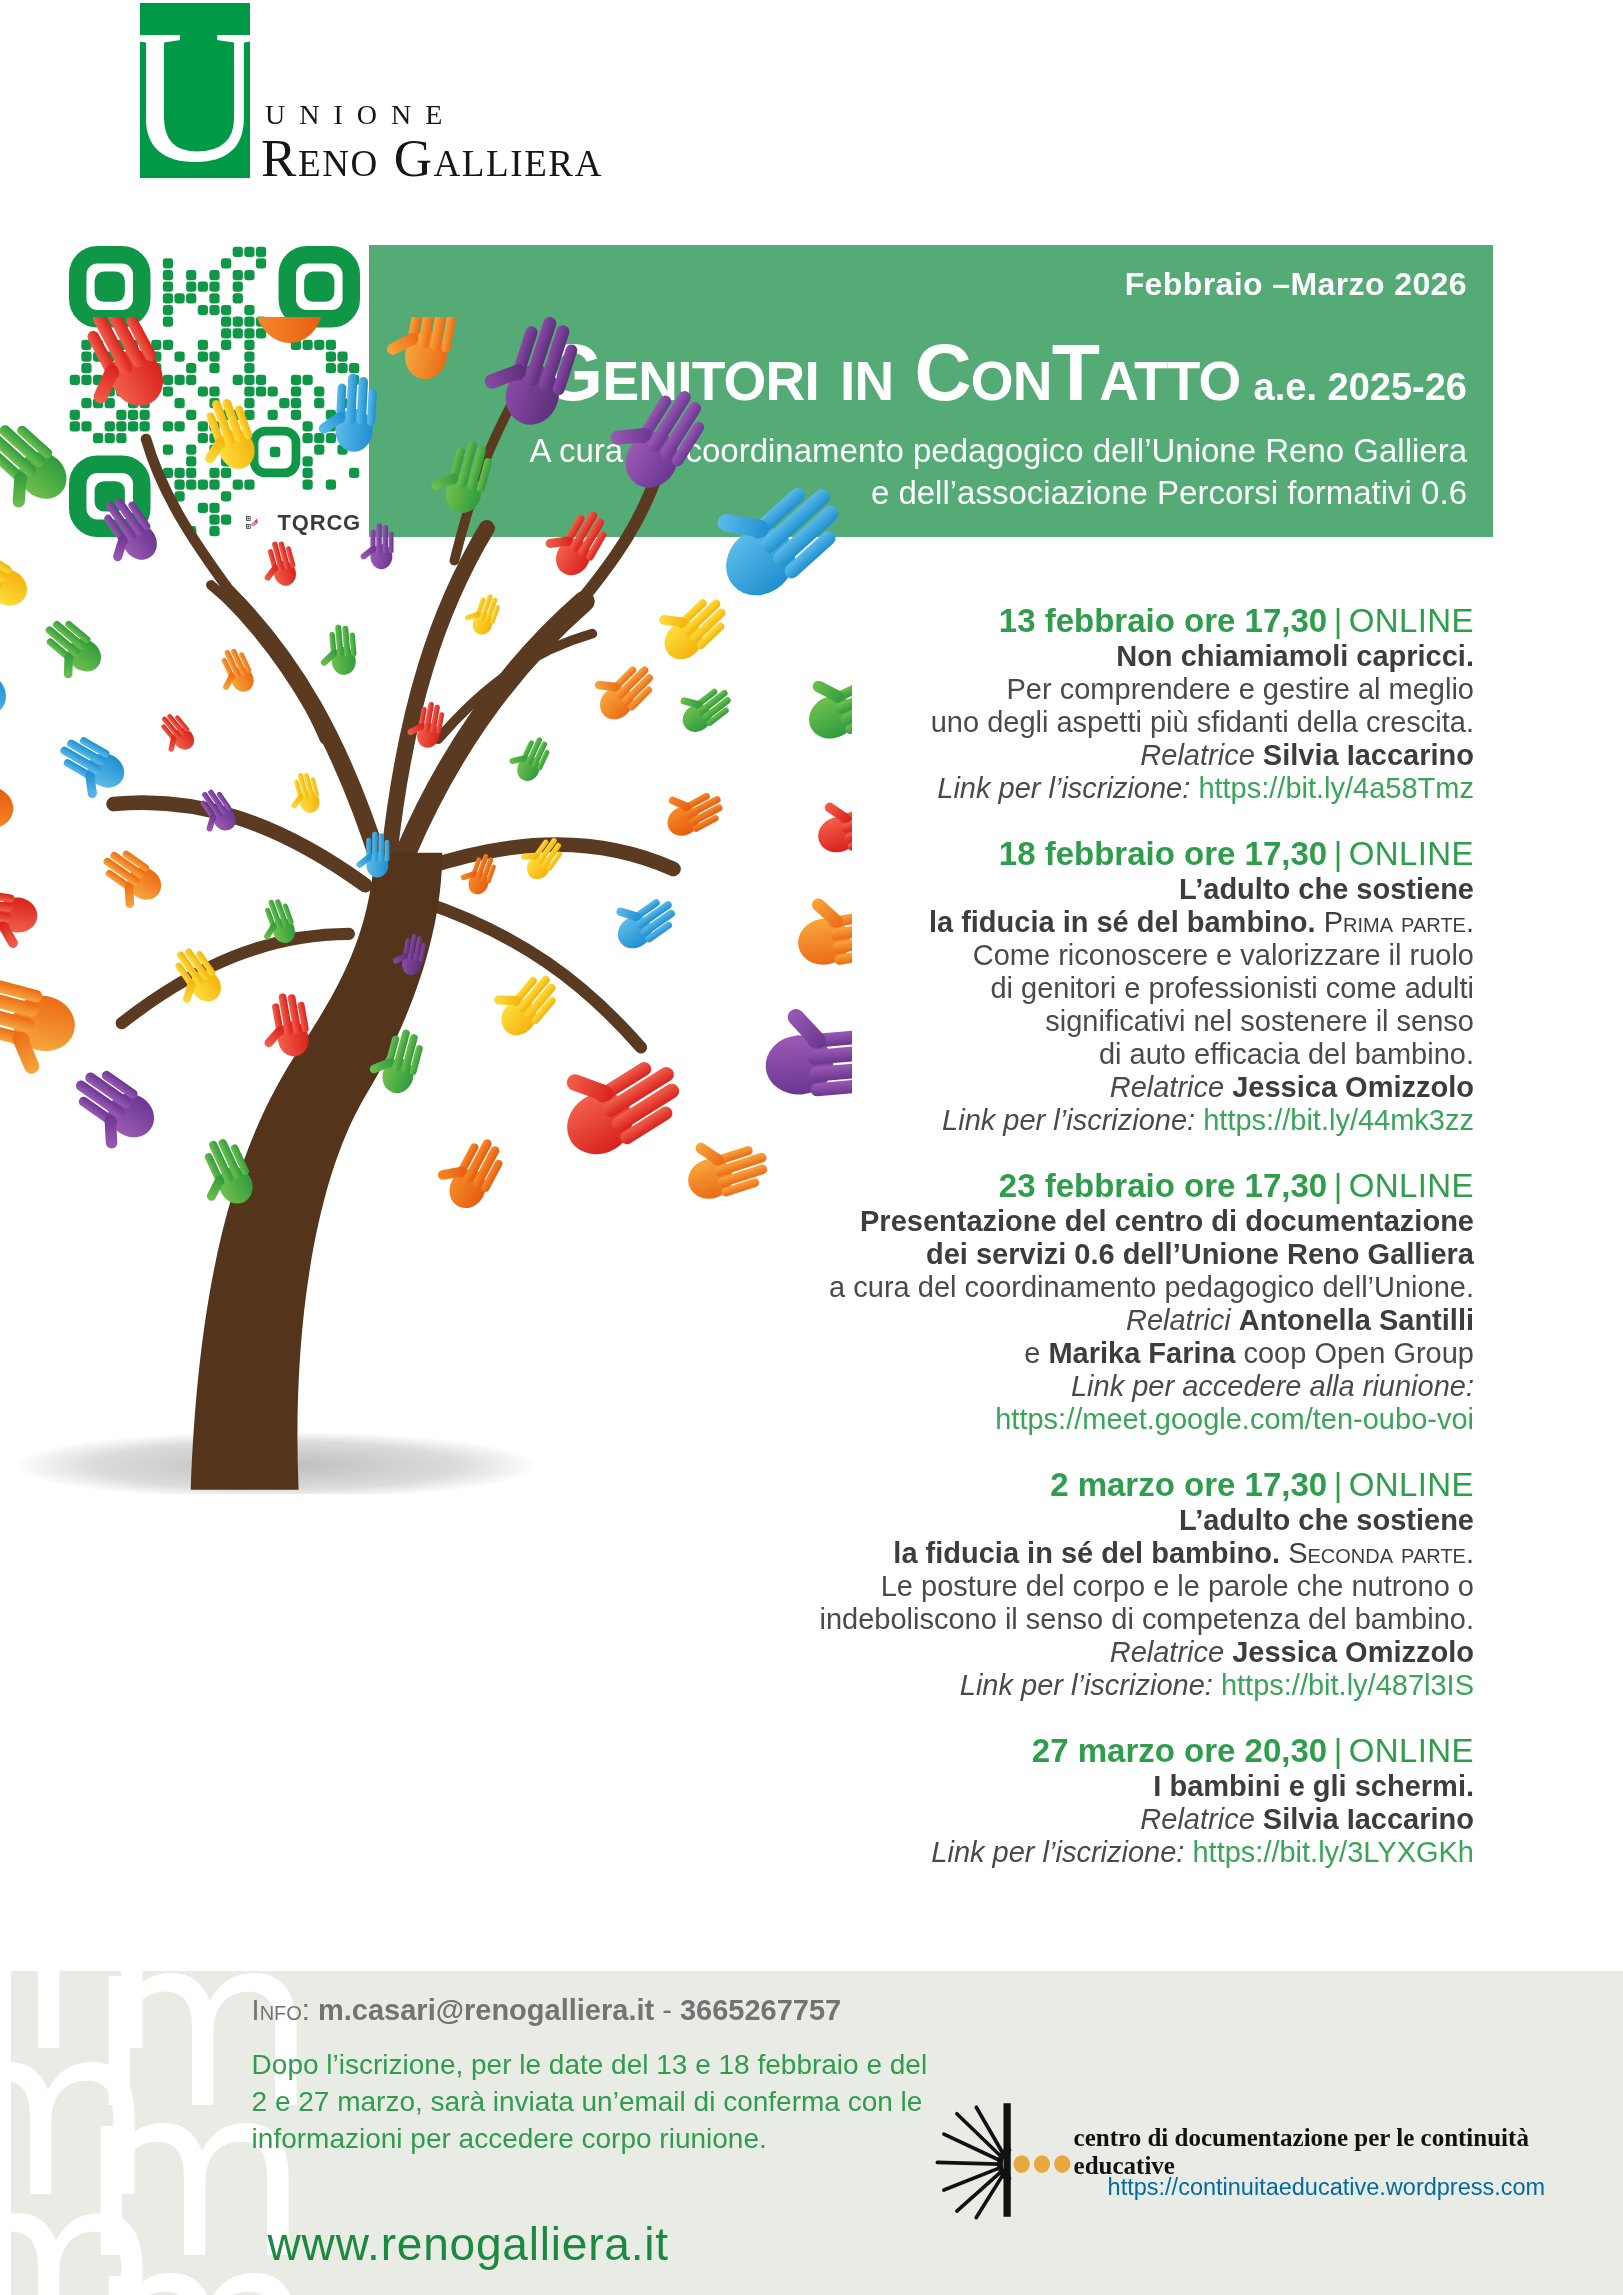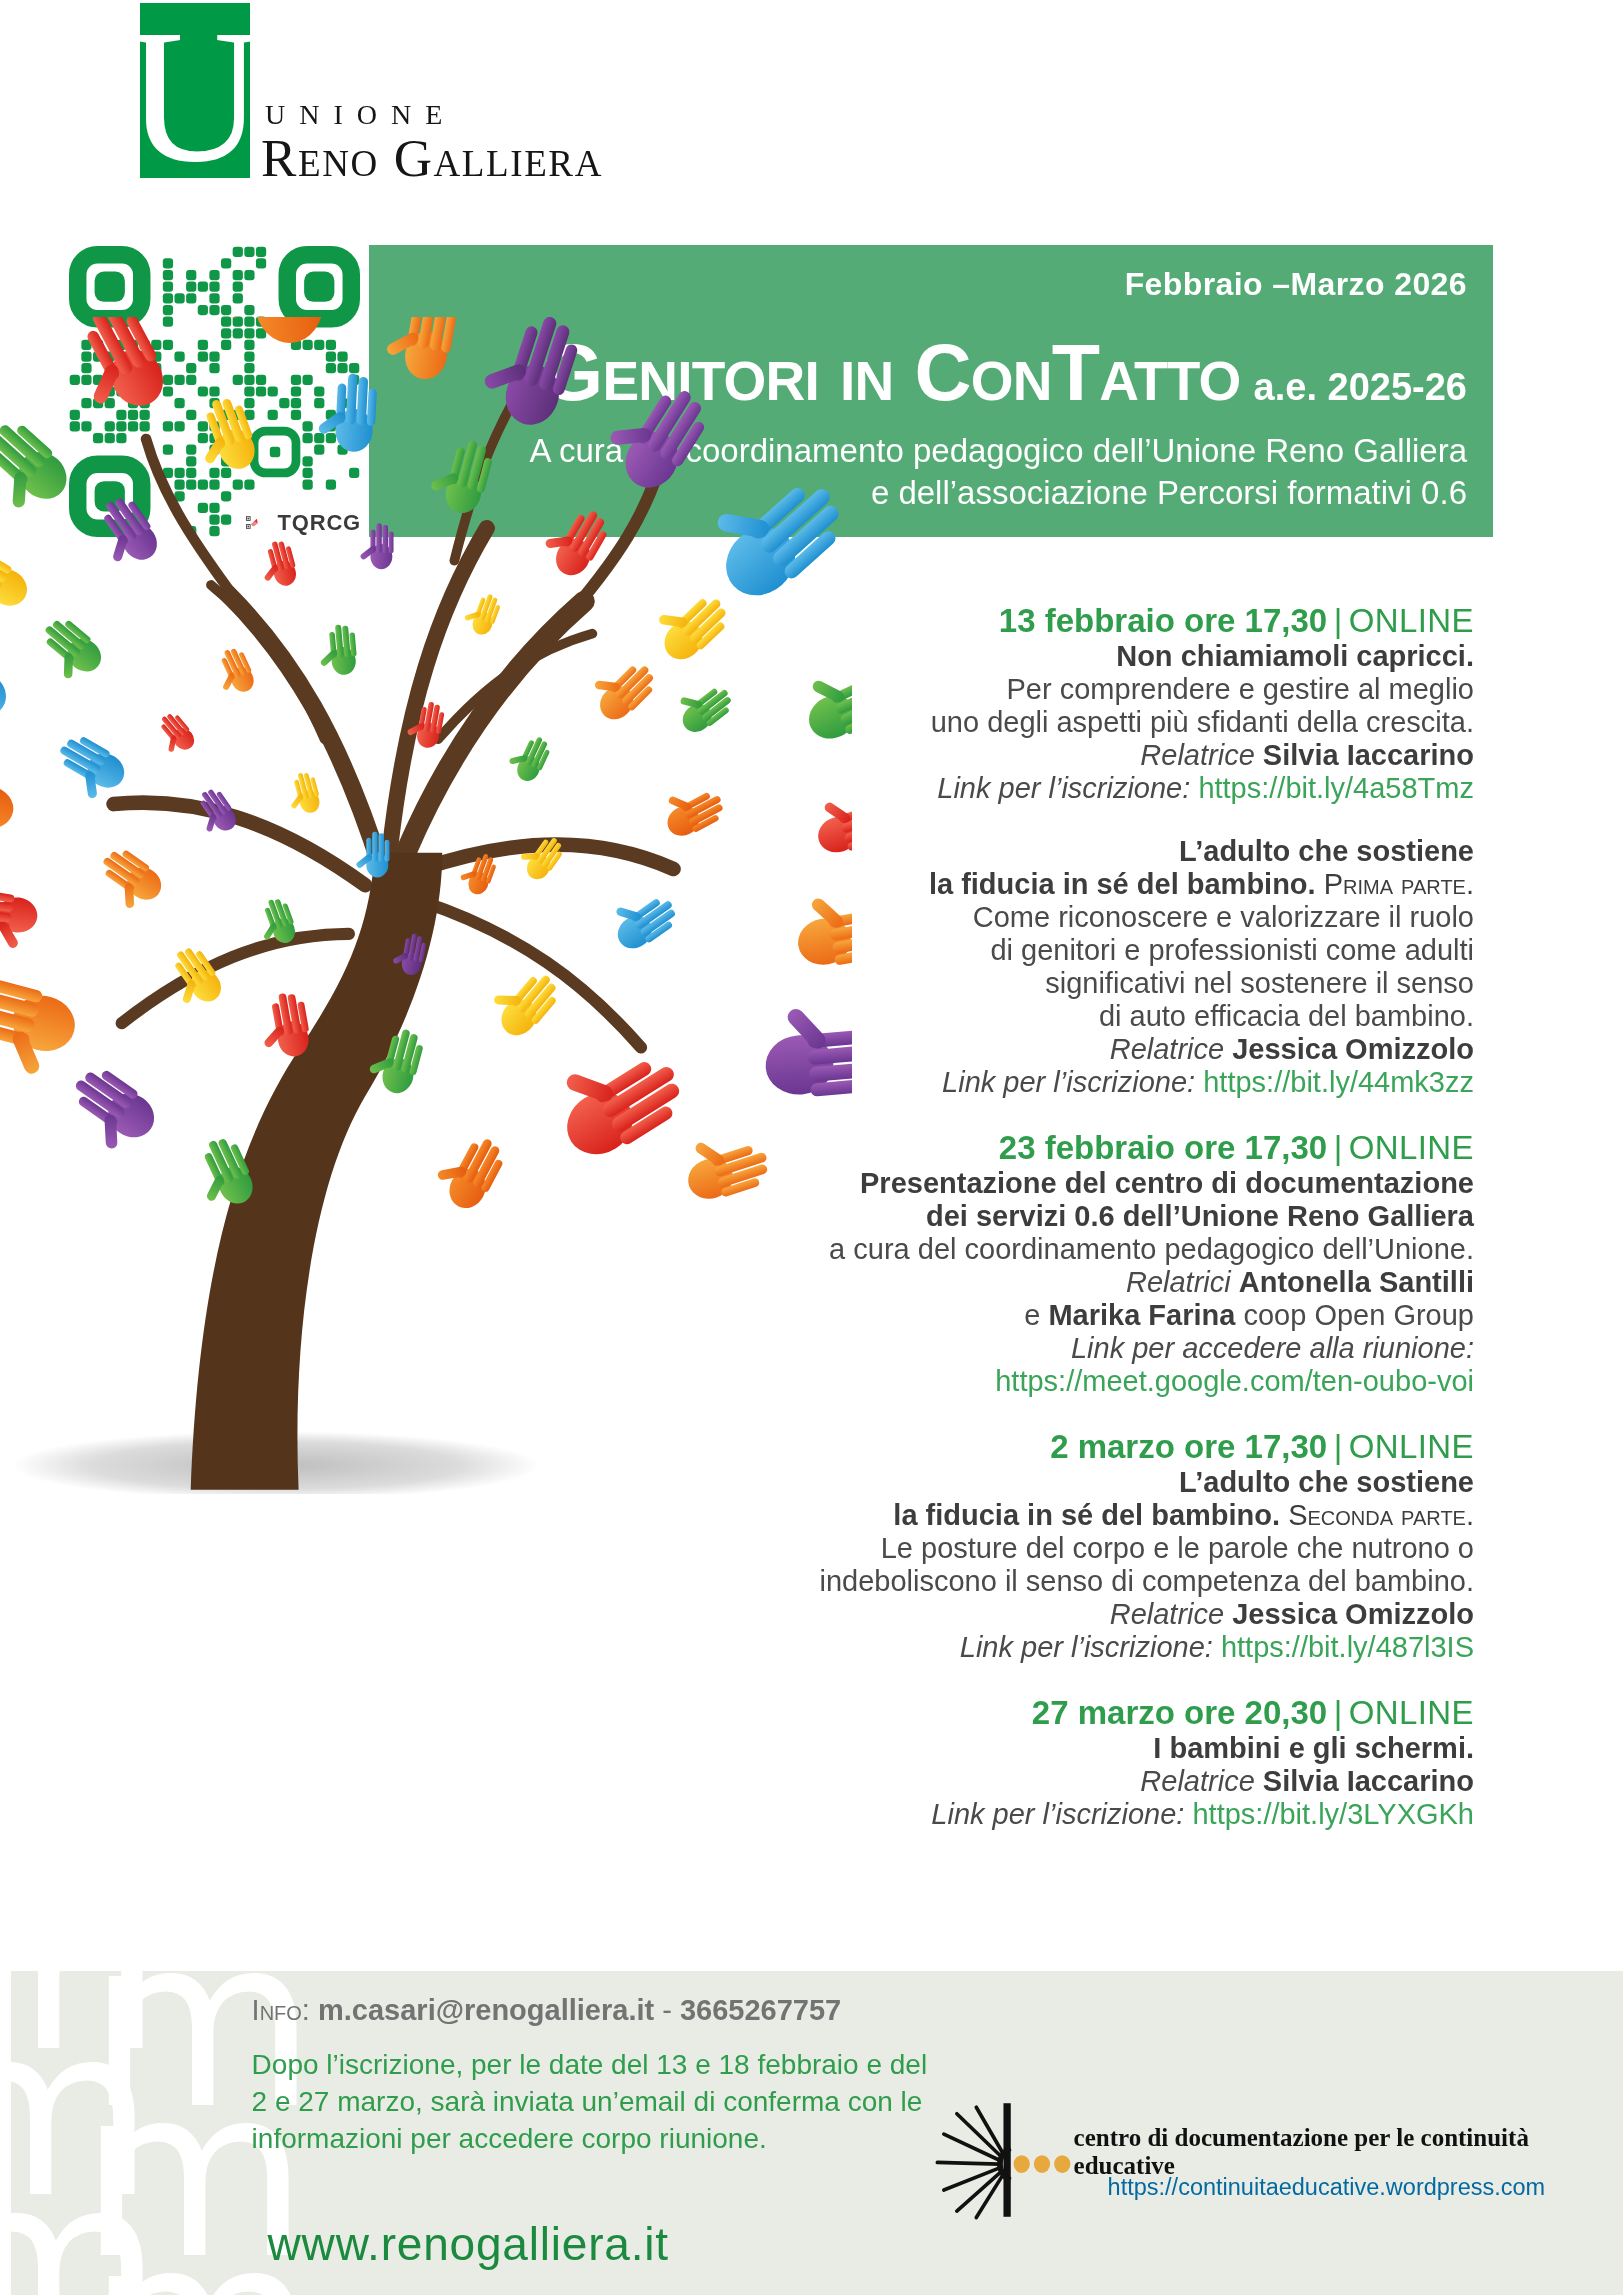--- a/index.html
+++ b/index.html
@@ -519,20 +519,21 @@
   <div class="events" id="events">
       <div class="ev">
         <div class="ev-h"><span>13 febbraio ore 17,30</span><span class="pipe">|</span><span class="online">ONLINE</span></div>
         <div class="line"><span class="seg-b">Non chiamiamoli capricci.</span></div>
         <div class="line"><span class="seg-r">Per comprendere e gestire al meglio</span></div>
         <div class="line"><span class="seg-r">uno degli aspetti più sfidanti della crescita.</span></div>
         <div class="line"><span class="seg-i">Relatrice </span><span class="seg-b">Silvia Iaccarino</span></div>
         <div class="line"><span class="seg-i">Link per l’iscrizione: </span><span class="seg-l">https://bit.ly/4a58Tmz</span></div>
       </div>
       <div class="ev">
+        <div class="ev-h"><span>18 febbraio ore 17,30</span><span class="pipe">|</span><span class="online">ONLINE</span></div>
         <div class="line"><span class="seg-b">L’adulto che sostiene</span></div>
         <div class="line"><span class="seg-b">la fiducia in sé del bambino.</span><span class="seg-sc"> Prima parte.</span></div>
         <div class="line"><span class="seg-r">Come riconoscere e valorizzare il ruolo</span></div>
         <div class="line"><span class="seg-r">di genitori e professionisti come adulti</span></div>
         <div class="line"><span class="seg-r">significativi nel sostenere il senso</span></div>
         <div class="line"><span class="seg-r">di auto efficacia del bambino.</span></div>
         <div class="line"><span class="seg-i">Relatrice </span><span class="seg-b">Jessica Omizzolo</span></div>
         <div class="line"><span class="seg-i">Link per l’iscrizione: </span><span class="seg-l">https://bit.ly/44mk3zz</span></div>
       </div>
       <div class="ev">

